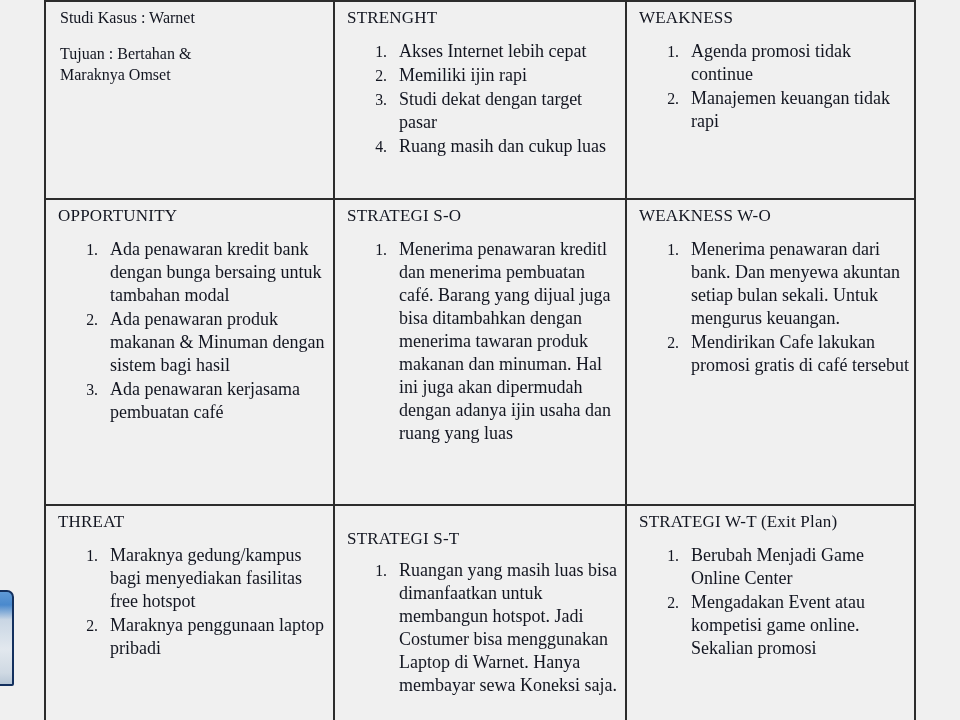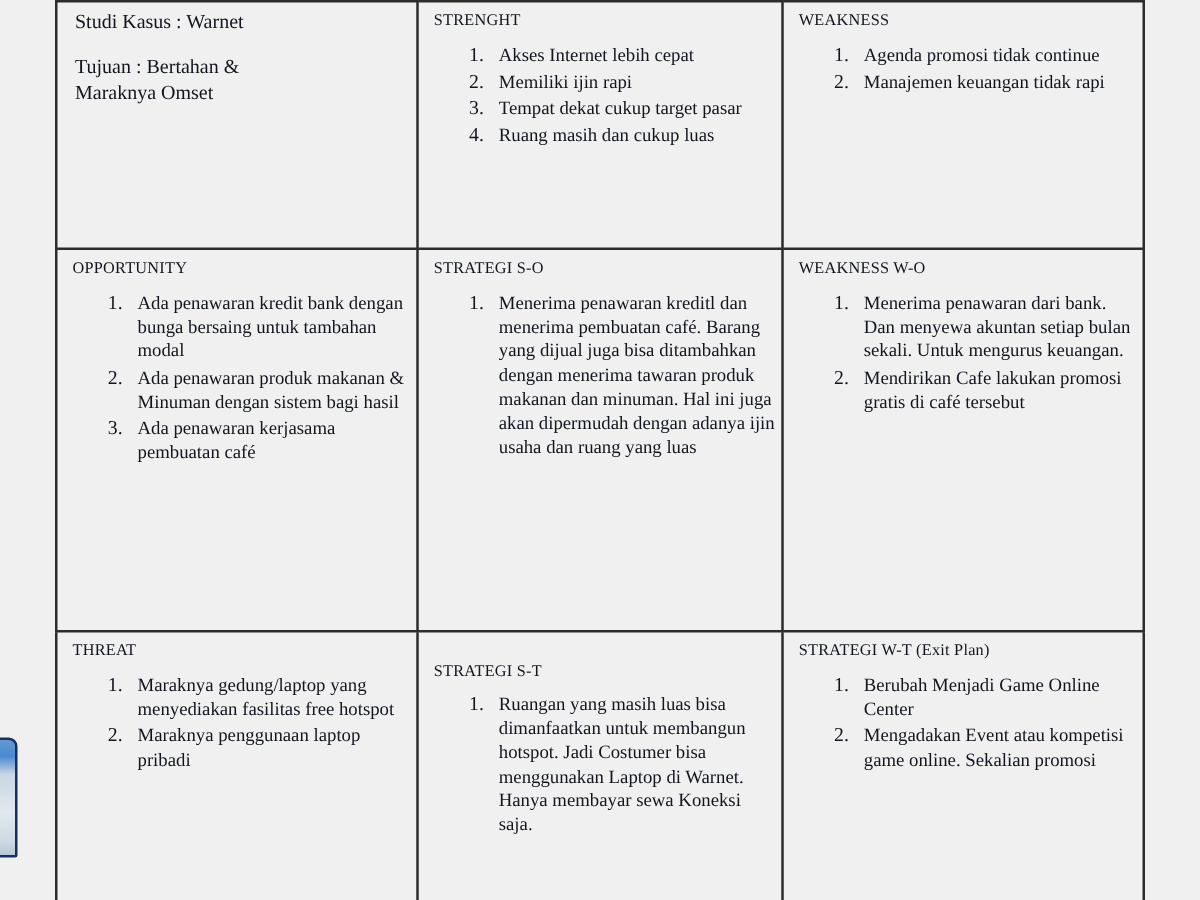--- a/index.html
+++ b/index.html
@@ -54,39 +54,39 @@
   }
   .col-a { width: 289px; }
   .col-b { width: 292px; }
   .col-c { width: 289px; }
 
   .row-1 td { height: 186px; }
   .row-2 td { height: 294px; }
   .row-3 td { height: 232px; }
 
   .cell-title {
-    font-size: 13px;
+    font-size: 17px;
     line-height: 1.16;
     letter-spacing: 0.2px;
     margin: 2px 0 0 2px;
     white-space: nowrap;
   }
   .cell-title.pushdown { margin-top: 19px; }
 
   .plain-line {
     font-size: 16px;
     line-height: 1.2;
     margin: 2px 0 0 4px;
   }
   .plain-line.gap { margin-top: 17px; }
 
   ol.items {
     margin: 12px 0 0 0;
     padding: 0 0 0 46px;
-    font-size: 15px;
+    font-size: 18px;
     line-height: 1.28;
   }
   ol.items.tight { margin-top: 10px; }
   ol.items li {
     margin-bottom: 1px;
     padding-left: 8px;
   }
   ol.items li::marker {
     font-size: 15.8px;
   }
@@ -107,21 +107,21 @@
       <td>
         <div class="plain-line">Studi Kasus  : Warnet</div>
         <div class="plain-line gap">Tujuan  : Bertahan &amp;</div>
         <div class="plain-line">Maraknya Omset</div>
       </td>
       <td>
         <div class="cell-title">STRENGHT</div>
         <ol class="items">
           <li>Akses Internet lebih cepat</li>
           <li>Memiliki ijin rapi</li>
-          <li>Tempat dekat cukup target pasar</li>
+          <li>Studi dekat dengan target pasar</li>
           <li>Ruang masih dan cukup luas</li>
         </ol>
       </td>
       <td>
         <div class="cell-title">WEAKNESS</div>
         <ol class="items">
           <li>Agenda promosi tidak continue</li>
           <li>Manajemen keuangan tidak rapi</li>
         </ol>
       </td>
@@ -148,21 +148,21 @@
           <li>Menerima penawaran dari bank. Dan menyewa akuntan setiap bulan sekali. Untuk mengurus keuangan.</li>
           <li>Mendirikan Cafe lakukan promosi gratis di café tersebut</li>
         </ol>
       </td>
     </tr>
 
     <tr class="row-3">
       <td>
         <div class="cell-title">THREAT</div>
         <ol class="items">
-          <li>Maraknya gedung/laptop yang menyediakan fasilitas free hotspot</li>
+          <li>Maraknya gedung/kampus bagi menyediakan fasilitas free hotspot</li>
           <li>Maraknya penggunaan laptop pribadi</li>
         </ol>
       </td>
       <td>
         <div class="cell-title pushdown">STRATEGI S-T</div>
         <ol class="items tight">
           <li>Ruangan yang masih luas bisa dimanfaatkan untuk membangun hotspot. Jadi Costumer bisa menggunakan Laptop di Warnet. Hanya membayar sewa Koneksi saja.</li>
         </ol>
       </td>
       <td>

